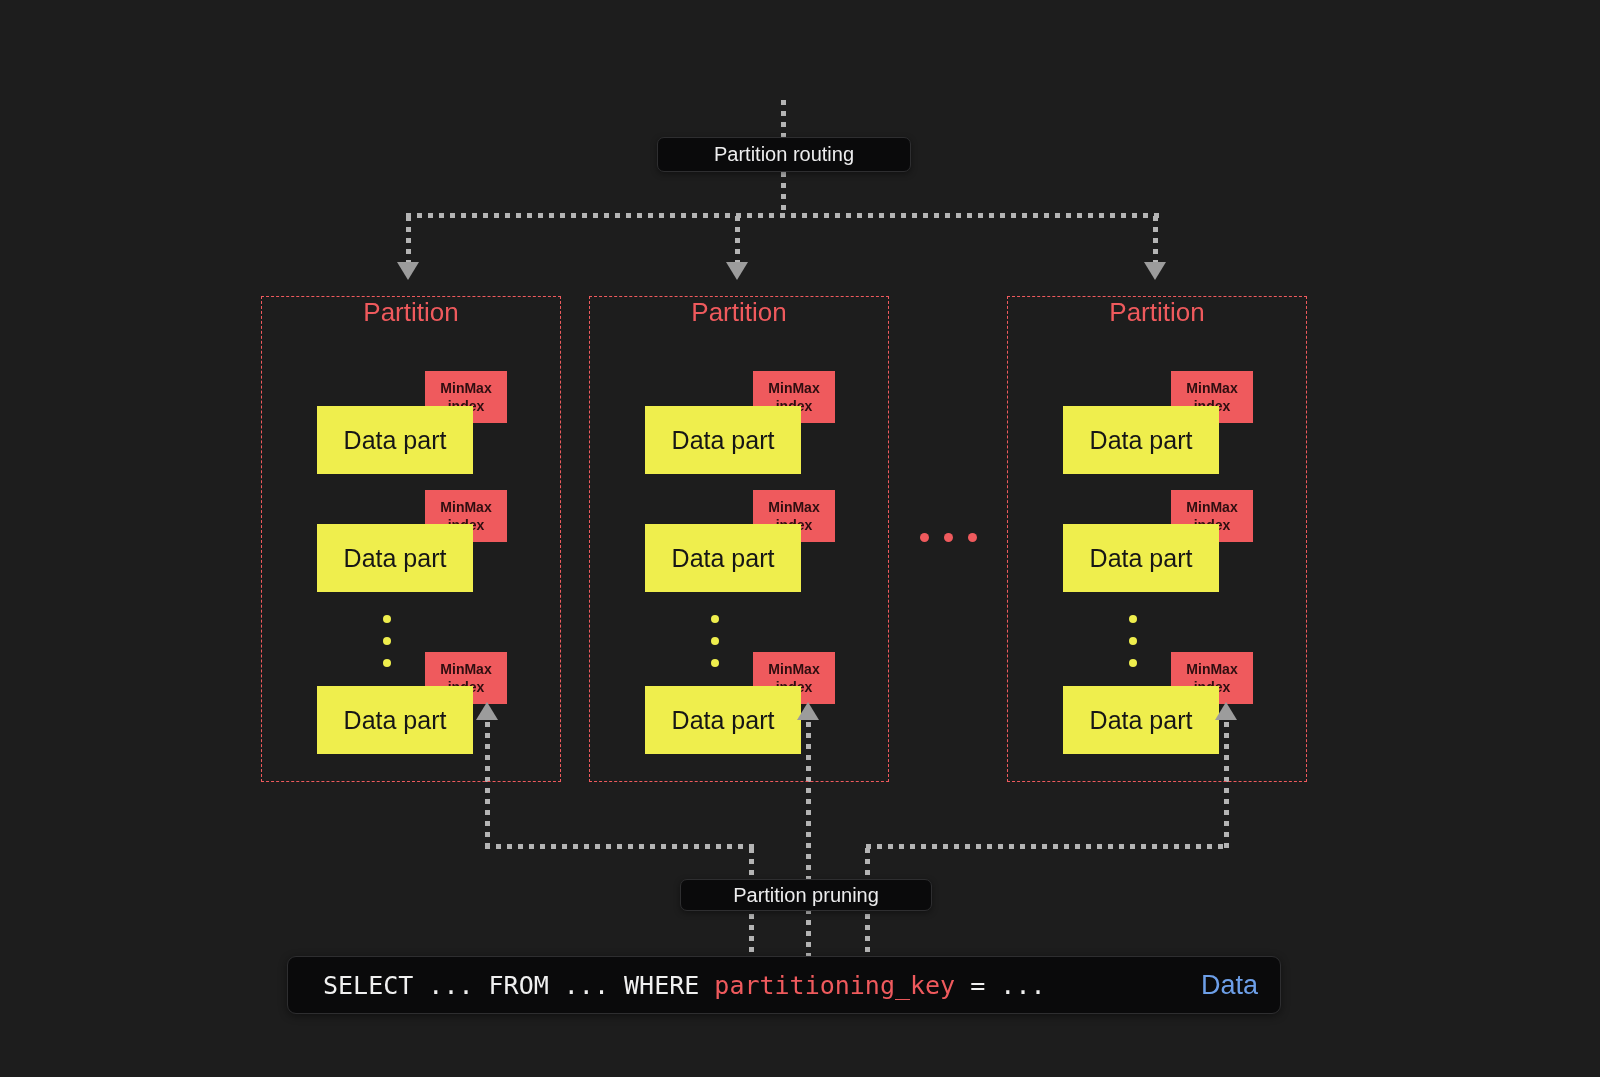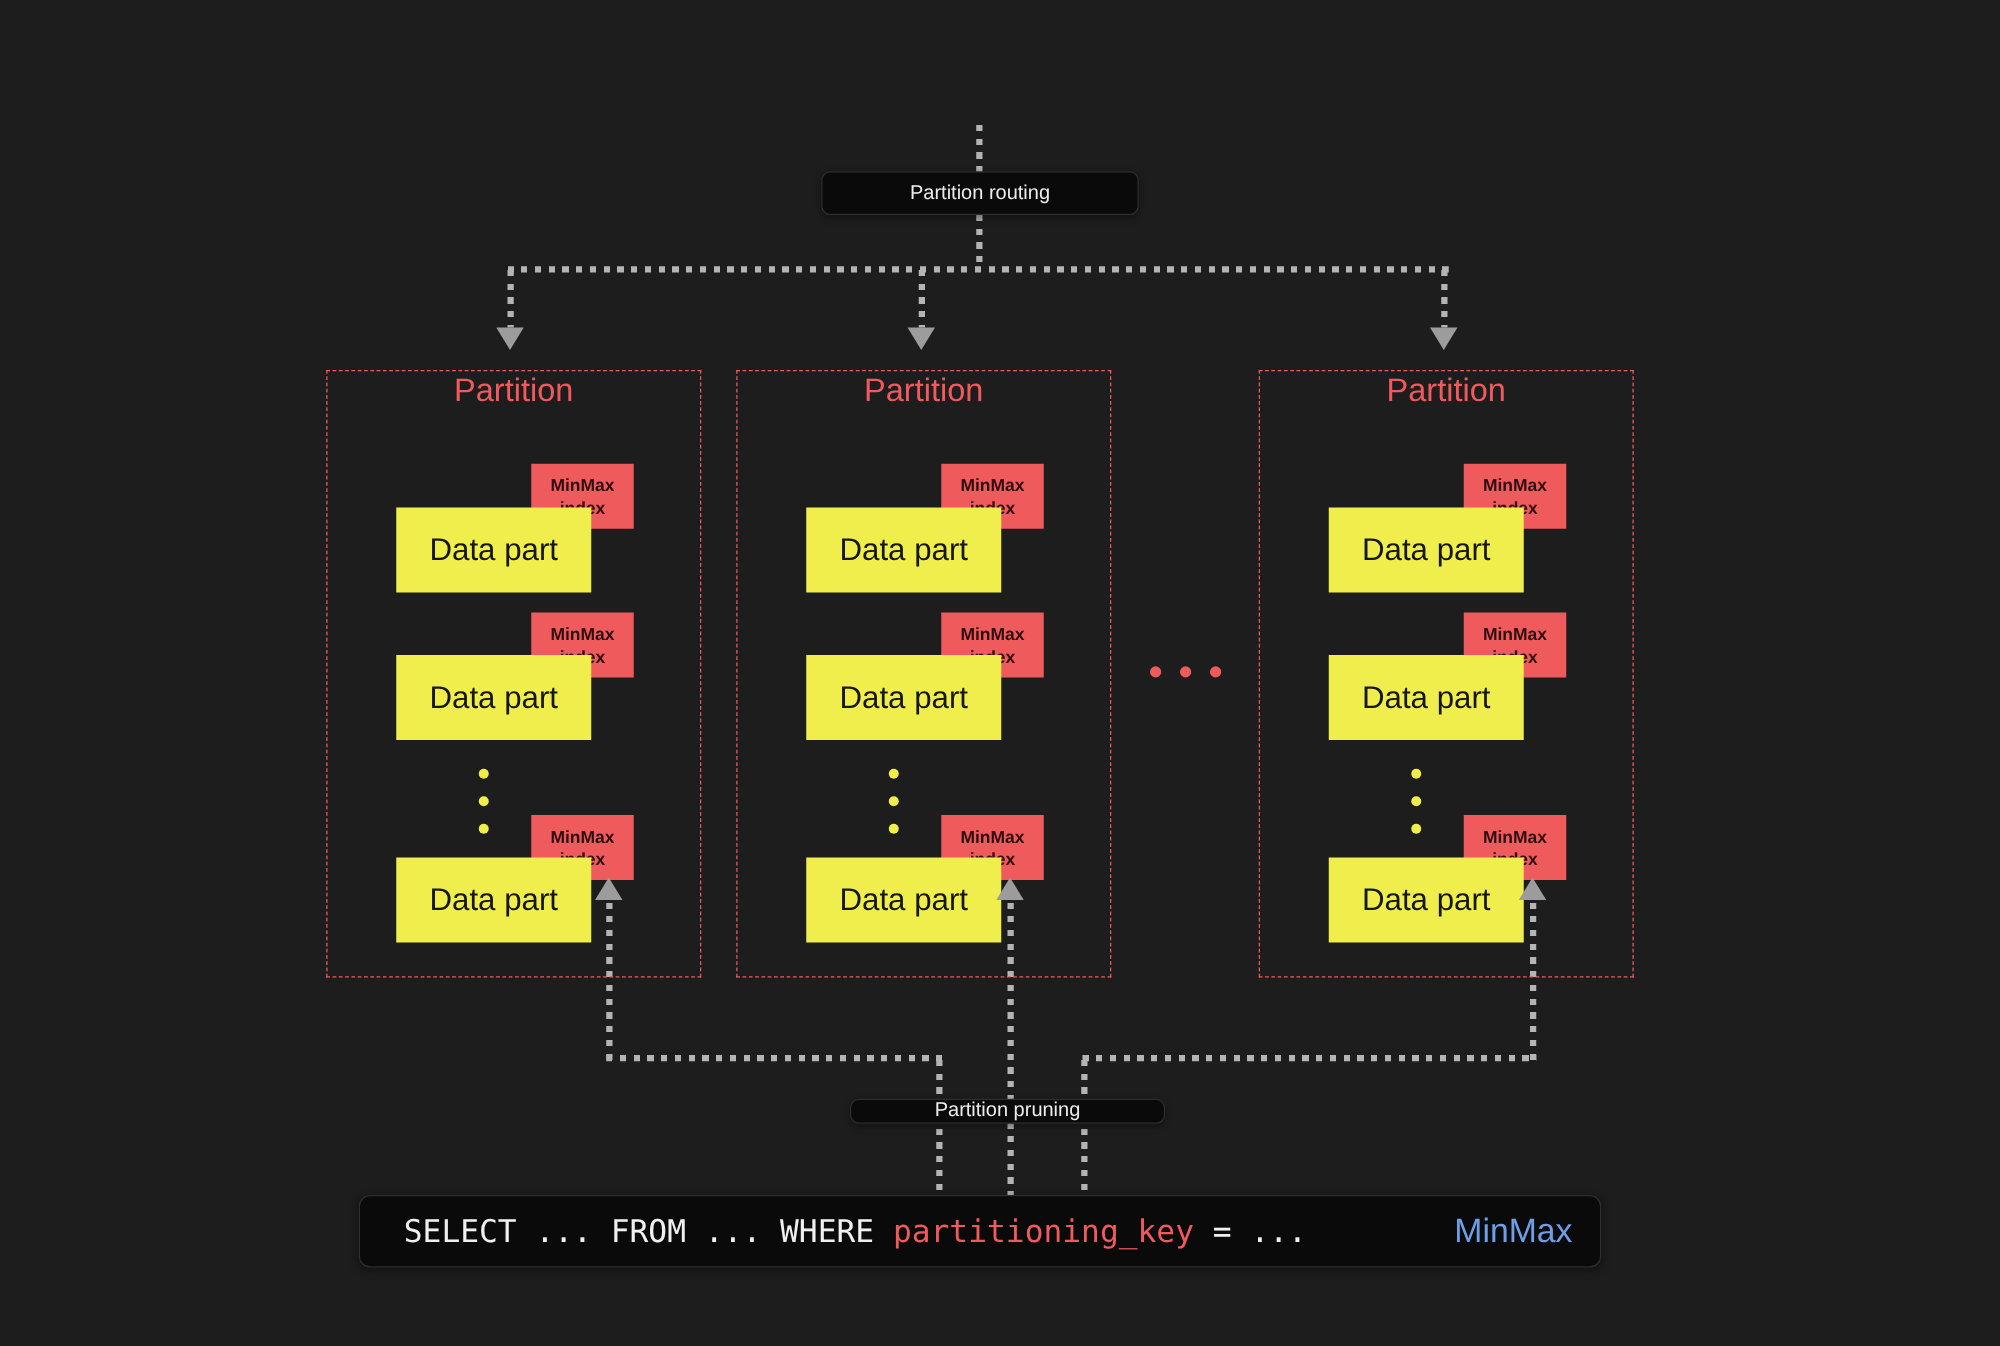--- a/index.html
+++ b/index.html
@@ -13,21 +13,21 @@
 
   .bar{position:absolute;background:var(--panel);border:1px solid var(--panelBorder);
        border-radius:9px;box-shadow:0 2px 8px rgba(0,0,0,.45);}
   .bar-label{position:absolute;right:22px;top:50%;transform:translateY(-50%);
        font-size:27px;color:var(--blue);}
   .segments{position:absolute;left:368px;top:19px;width:256px;height:19px;display:flex;gap:3px;background:#3a3a3a;padding:1px;}
   .seg{flex:1;background:var(--segment);}
 
   .pill{position:absolute;background:var(--panel);border:1px solid var(--panelBorder);
         border-radius:7px;display:flex;align-items:center;justify-content:center;
-        color:var(--white);font-size:16px;box-shadow:0 2px 6px rgba(0,0,0,.4);z-index:6;}
+        color:var(--white);font-size:20px;box-shadow:0 2px 6px rgba(0,0,0,.4);z-index:6;}
 
   .dotted-v{position:absolute;width:5px;z-index:1;
     background-image:repeating-linear-gradient(to bottom,var(--dot) 0 5px,transparent 5px 11px);}
   .dotted-h{position:absolute;height:5px;z-index:1;
     background-image:repeating-linear-gradient(to right,var(--dot) 0 5px,transparent 5px 11px);}
   .arr-down{position:absolute;width:0;height:0;z-index:1;
     border-left:11px solid transparent;border-right:11px solid transparent;
     border-top:18px solid var(--arrow);}
   .arr-up{position:absolute;width:0;height:0;z-index:2;
     border-left:11px solid transparent;border-right:11px solid transparent;
@@ -132,20 +132,20 @@
   <div class="dotted-v" style="left:749px;top:848px;height:108px;"></div>
 
   <div class="arr-up" style="left:797px;top:702px;"></div>
   <div class="dotted-v" style="left:806px;top:722px;height:234px;"></div>
 
   <div class="arr-up" style="left:1215px;top:702px;"></div>
   <div class="dotted-v" style="left:1224px;top:722px;height:126px;"></div>
   <div class="dotted-h" style="left:866px;top:844px;width:363px;"></div>
   <div class="dotted-v" style="left:865px;top:848px;height:108px;"></div>
 
-  <div class="pill" style="left:680px;top:879px;width:252px;height:20px;">Partition pruning</div>
+  <div class="pill" style="left:680px;top:879px;width:252px;height:32px;">Partition pruning</div>
 
   <div class="bar" style="left:287px;top:956px;width:994px;height:58px;z-index:6;">
     <div class="query-text"><span>SELECT ... FROM ... WHERE </span><span class="red-text">partitioning_key</span><span> = ...</span></div>
-    <div class="bar-label">MinMax</div>
+    <div class="bar-label">Data</div>
   </div>
 
 </div>
 
 </body></html>

